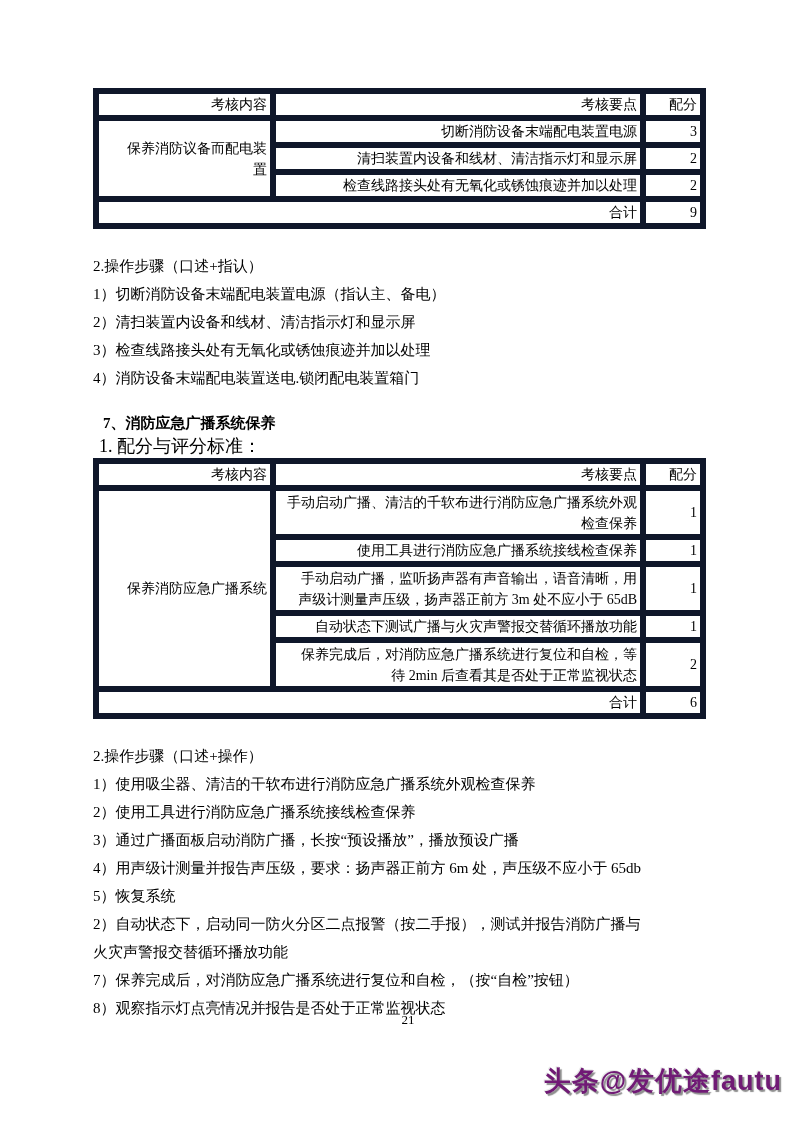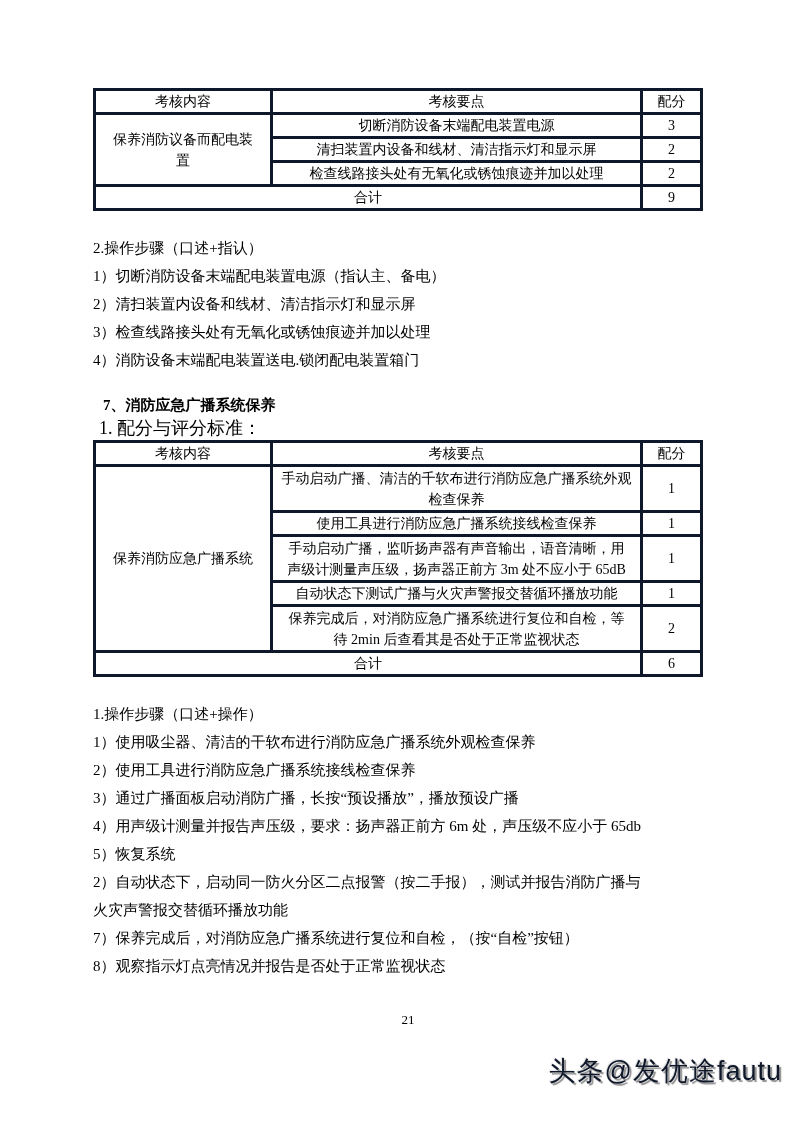--- a/index.html
+++ b/index.html
@@ -21,23 +21,23 @@
     top: 88px;
     width: 607px;
   }
   table.score-table {
     border-collapse: collapse;
     table-layout: fixed;
     width: 607px;
     font-size: 14px;
   }
   table.score-table td, table.score-table th {
-    border: 3px solid #0f172a;
+    border: 6px solid #0f172a;
     padding: 0 3px;
-    text-align: center;
+    text-align: right;
     vertical-align: middle;
     font-weight: normal;
     line-height: 21px;
     white-space: pre-line;
   }
   table.score-table .h-row th { height: 21px; }
   table.score-table .r1 td { height: 21px; }
   table.score-table .r2 td { height: 43px; }
   col.c1 { width: 177px; }
   col.c2 { width: 370px; }
@@ -68,25 +68,25 @@
     position: absolute;
     top: 1012px;
     left: 11px;
     width: 794px;
     text-align: center;
     font-size: 13px;
   }
   .watermark {
     position: absolute;
     right: 12px;
-    bottom: 34px;
+    bottom: 24px;
     font-family: "Liberation Sans", "DejaVu Sans", sans-serif;
     font-size: 27px;
-    font-weight: normal;
-    color: #0f172a;
+    font-weight: bold;
+    color: #701a75;
     text-shadow: 2px 2px 1px #8e8e8e, -1px -1px 0 #e8e8e8;
     letter-spacing: 1px;
   }
 </style>
 </head>
 <body>
 
 <div class="content">
 
   <table class="score-table">
@@ -170,21 +170,21 @@
       <td>2</td>
     </tr>
     <tr class="r1">
       <td colspan="2">合计</td>
       <td>6</td>
     </tr>
   </tbody>
     </table>
 
   <div class="steps">
-    <div class="step-title">1.操作步骤（口述+操作）</div>
+    <div class="step-title">2.操作步骤（口述+操作）</div>
     <div class="step-item">1）使用吸尘器、清洁的干软布进行消防应急广播系统外观检查保养</div>
     <div class="step-item">2）使用工具进行消防应急广播系统接线检查保养</div>
     <div class="step-item">3）通过广播面板启动消防广播，长按“预设播放”，播放预设广播</div>
     <div class="step-item">4）用声级计测量并报告声压级，要求：扬声器正前方 6m 处，声压级不应小于 65db</div>
     <div class="step-item">5）恢复系统</div>
     <div class="step-item">2）自动状态下，启动同一防火分区二点报警（按二手报），测试并报告消防广播与
 火灾声警报交替循环播放功能</div>
     <div class="step-item">7）保养完成后，对消防应急广播系统进行复位和自检，（按“自检”按钮）</div>
     <div class="step-item">8）观察指示灯点亮情况并报告是否处于正常监视状态</div>
   </div>

